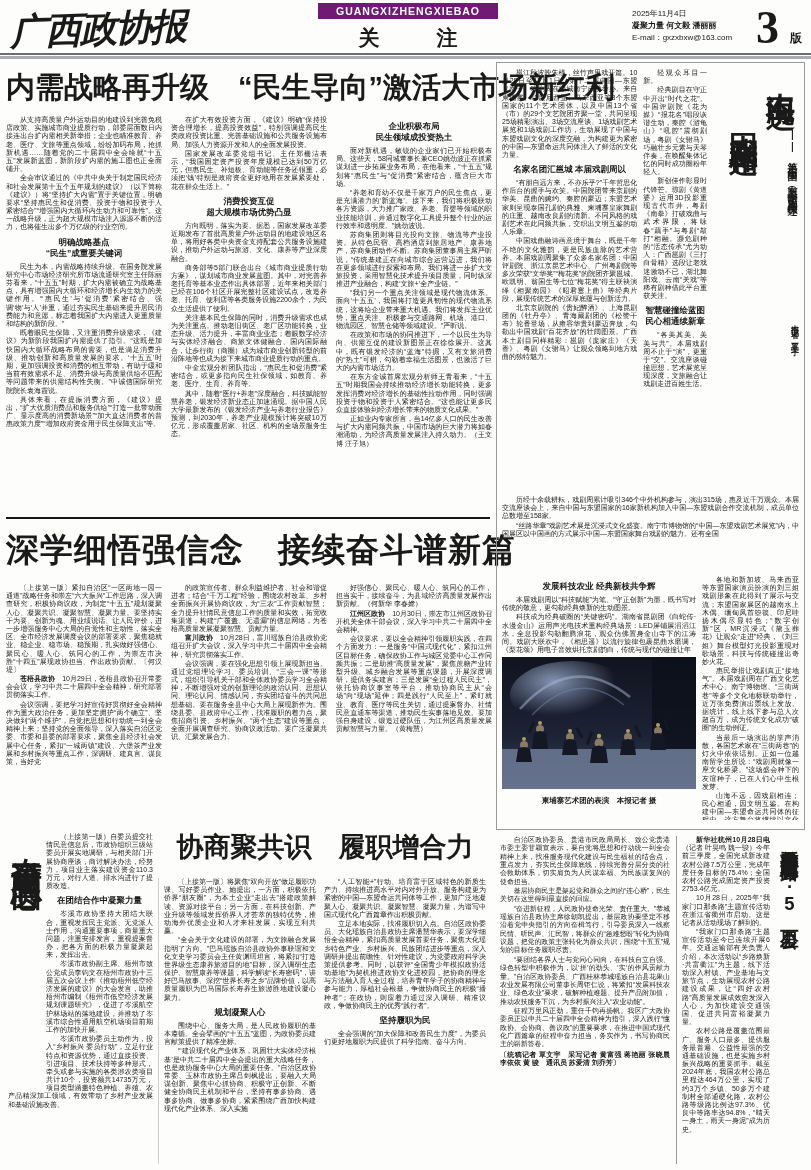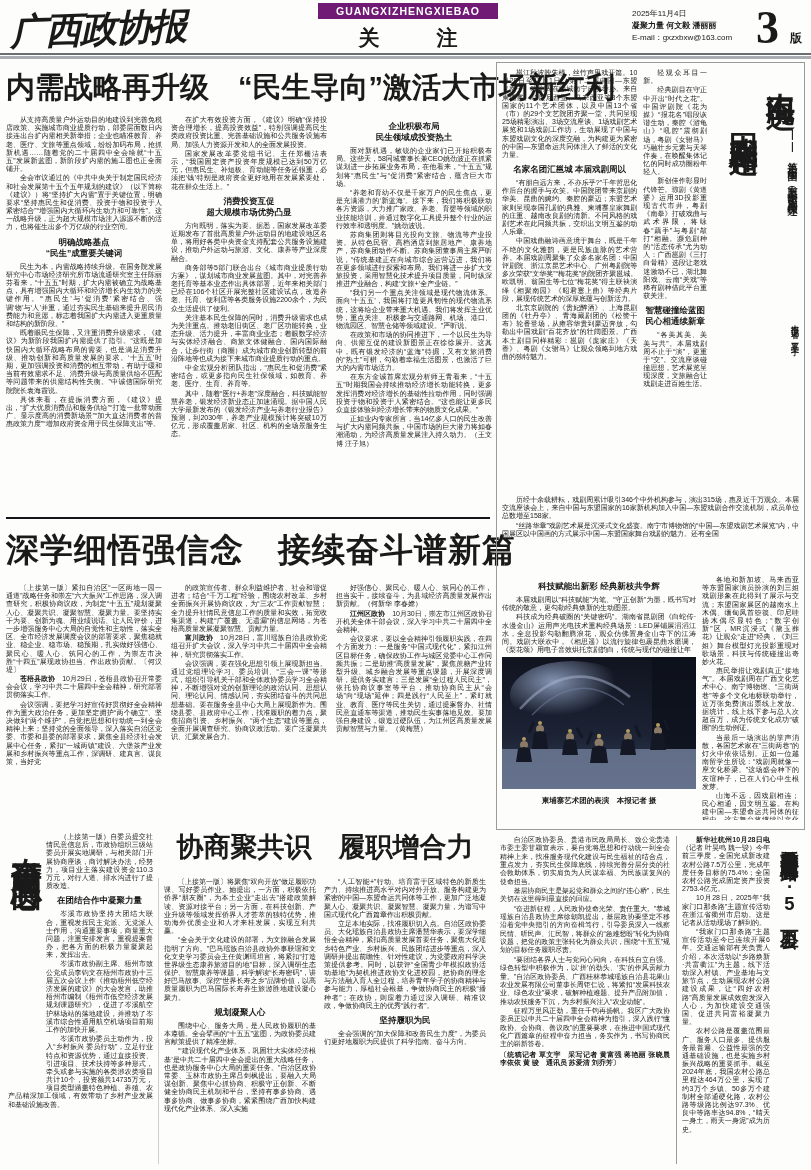--- a/index.html
+++ b/index.html
@@ -172,21 +172,21 @@
         <div class="vt-byl">本报记者　覃文宇</div>
       </div>
     </div>
     <div class="a3-mid">
         <div class="t-p">历经十余载耕耘，戏剧周累计吸引346个中外机构参与，演出315场，惠及近千万观众。本届交流座谈会上，来自中国与东盟国家的16家新机构加入中国—东盟戏剧合作交流机制，成员单位总数增至158家。</div>
         <div class="t-p">“丝路华章”戏剧艺术展是沉浸式文化盛宴。南宁市博物馆的“中国—东盟戏剧艺术展览”内，中国展区以中国画的方式展示中国—东盟国家舞台戏剧的魅力。还有全国</div>
       </div>
     <div class="a3-bot">
       <div class="a3-botL">
         <div>
-            <div class="t-h">科技赋能出新彩 经典新枝共争辉</div>
+            <div class="t-h">发展科技农业 经典新枝共争辉</div>
             <div class="t-p">本届戏剧周以“科技赋能”为笔、“守正创新”为墨，既书写对传统的敬意，更勾勒经典焕新的生动图景。</div>
             <div class="t-p">科技成为经典破圈的“关键密码”。湖南省昆剧团《白蛇传·水漫金山》运用声光电技术重构经典场景：LED屏铺展滔滔江水，全息投影勾勒翻腾浪花，观众仿佛置身金山寺下的江涛间。戏剧大联欢中，《相思遥》以流行旋律包裹昆曲水磨调，《梨花颂》用电子音效烘托京剧韵白，传统与现代的碰撞让年</div>
           </div>
         <svg class="photo" viewBox="0 0 194 132" xmlns="http://www.w3.org/2000/svg">
           <defs>
             <linearGradient id="bg" x1="0" y1="0" x2="0" y2="1">
               <stop offset="0" stop-color="#11141f"></stop>
                 <stop offset="0.6" stop-color="#1c2335"></stop>
                 <stop offset="1" stop-color="#39435c"></stop>
             </linearGradient>

